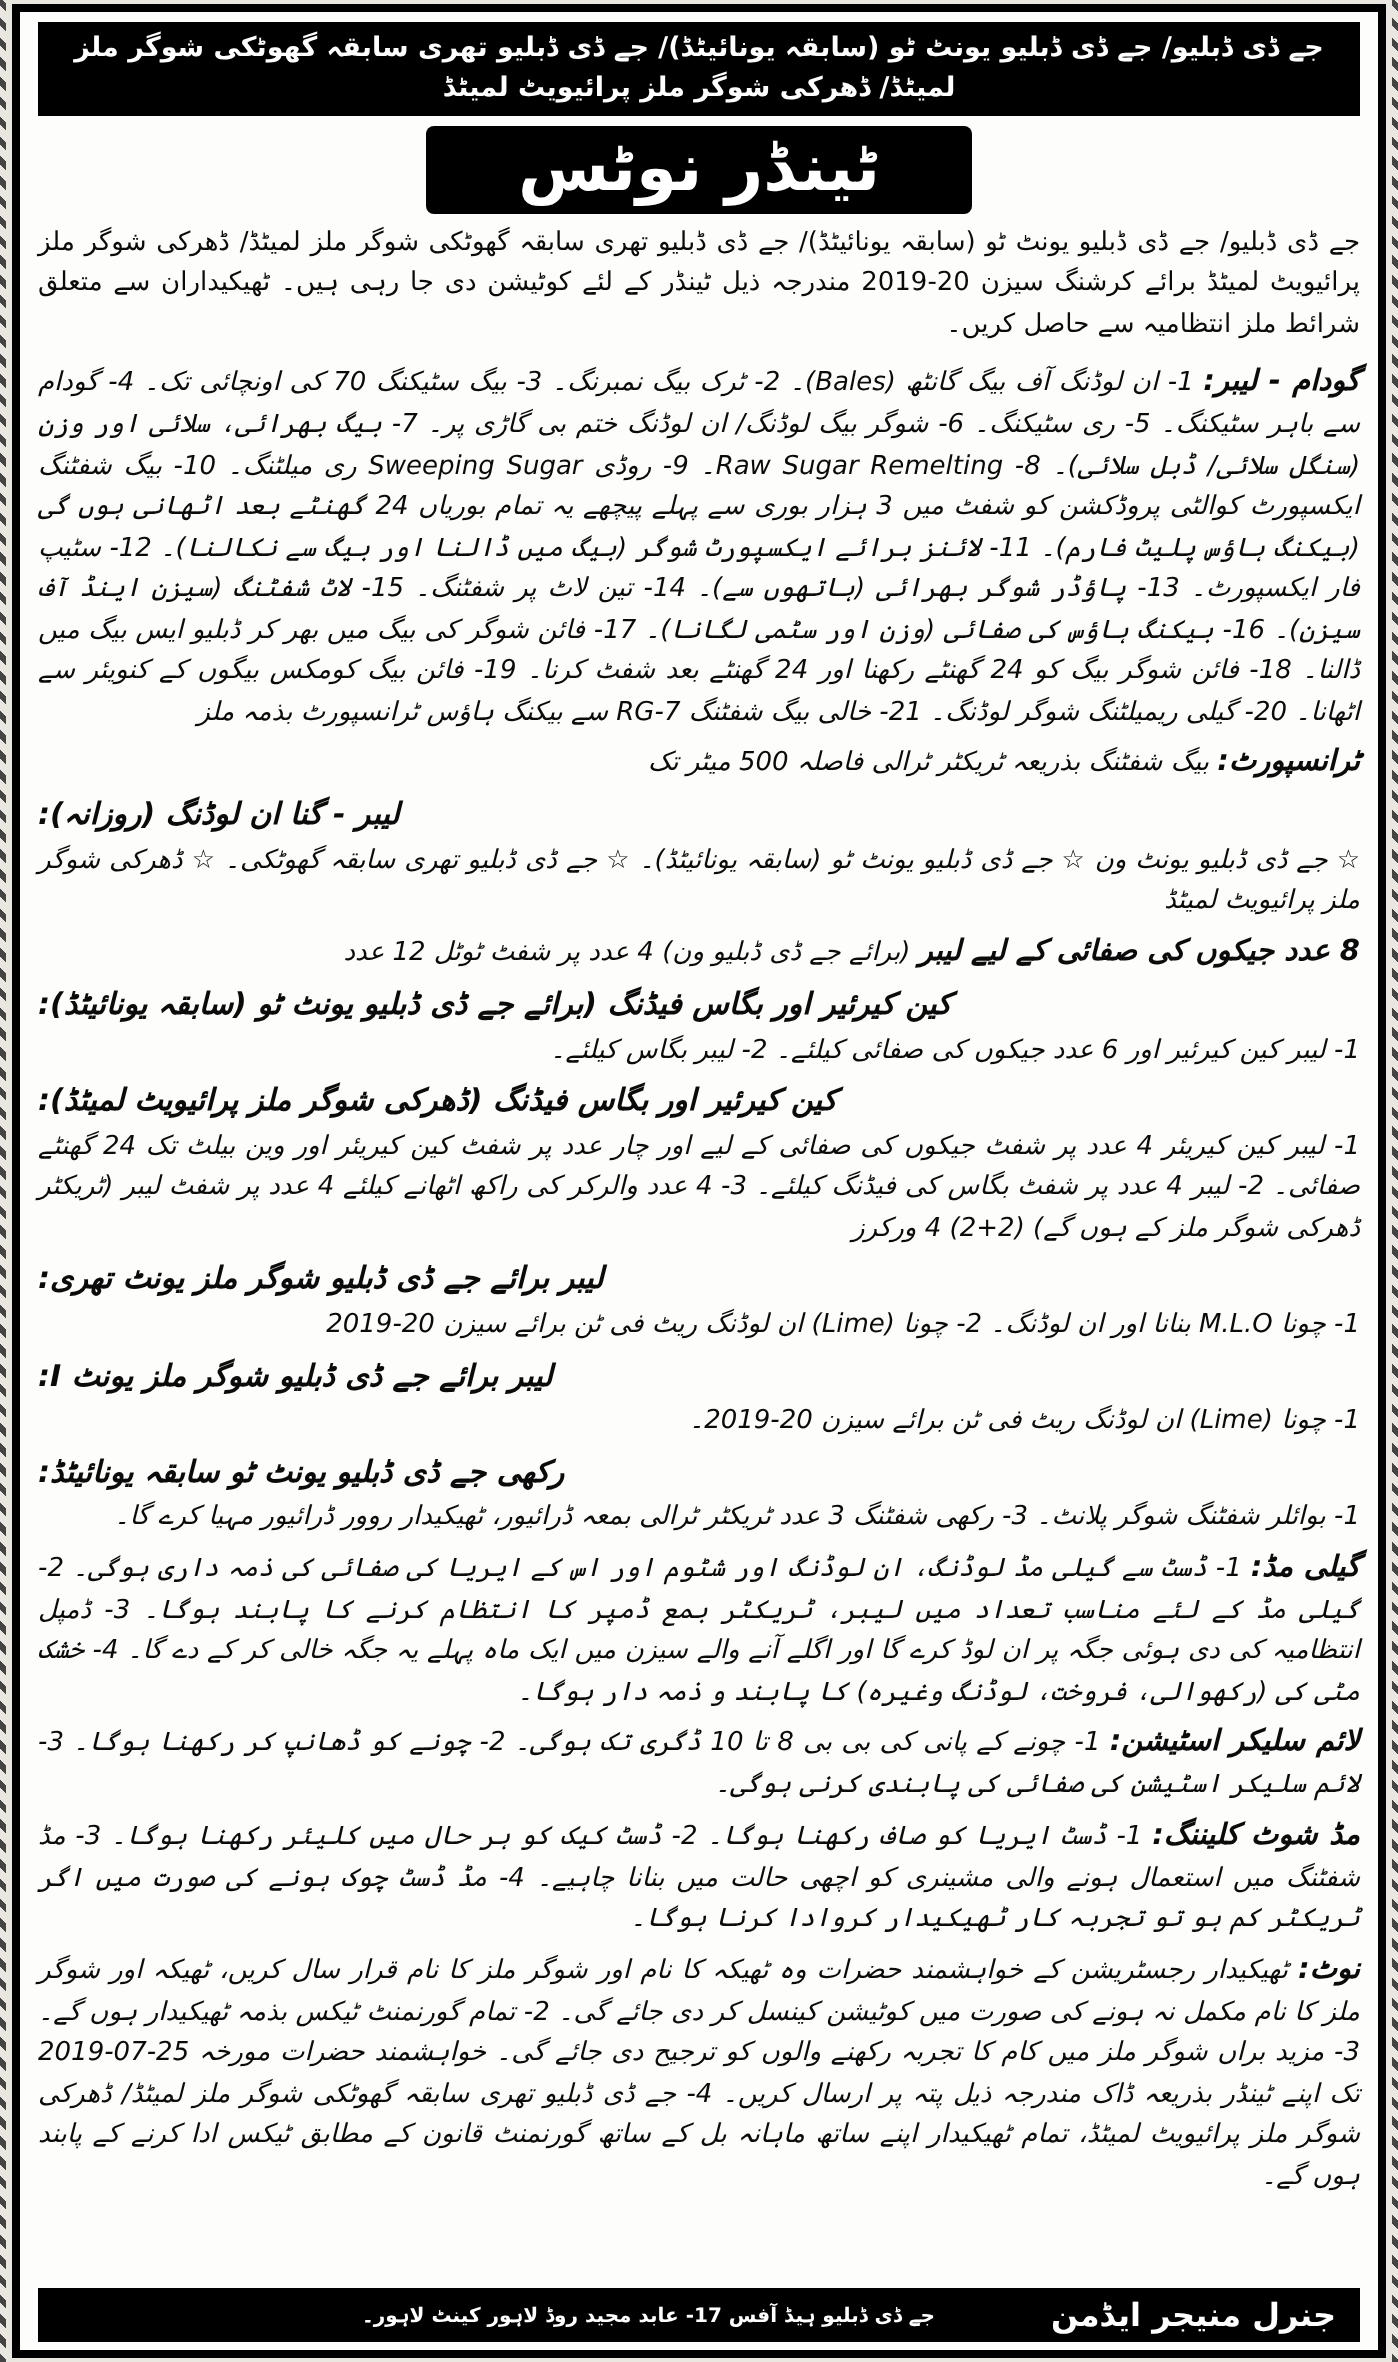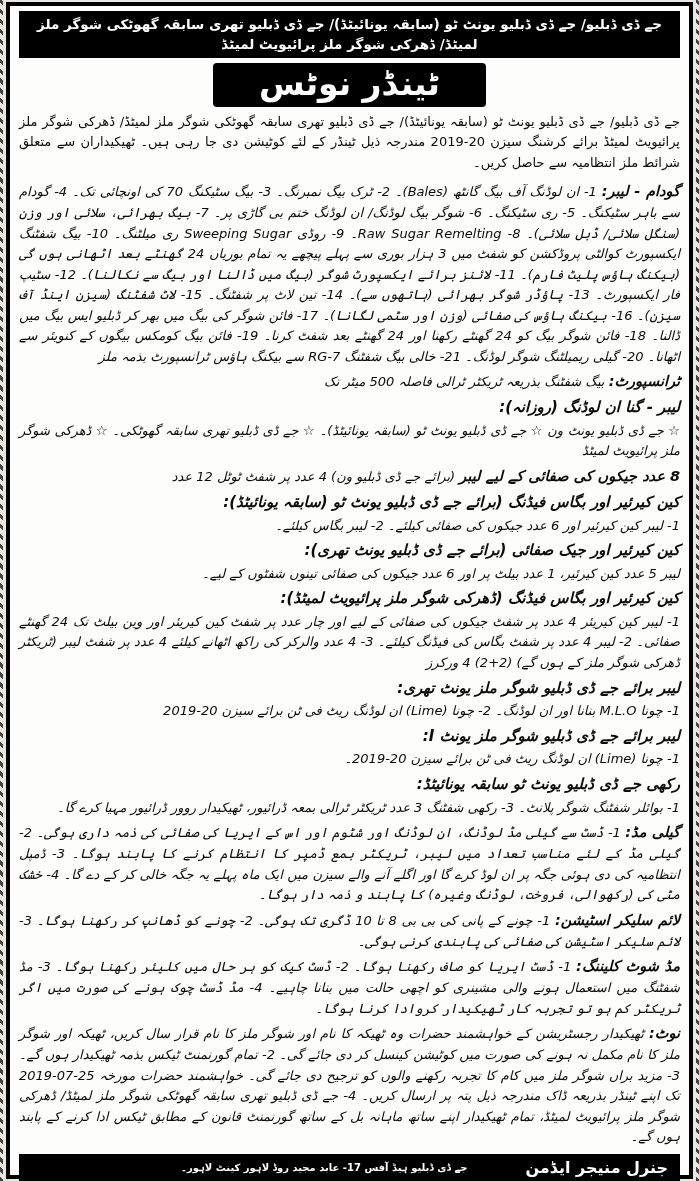--- a/index.html
+++ b/index.html
@@ -40,21 +40,21 @@
   .intro{
     font-size:13px;line-height:1.58;text-align:justify;
     margin:2px 0 4px 0;
   }
   .sections{flex:0 1 auto;font-style:italic;}
   .section{
     font-size:13px;line-height:1.58;text-align:justify;
     margin-top:3px;
   }
   .sec-heading{font-weight:bold;font-size:14.5px;}
-  .section.block > .sec-heading{display:block;text-align:right;font-size:15px;margin-bottom:1px;}
+  .section.block > .sec-heading{display:block;text-align:left;font-size:15px;margin-bottom:1px;}
   .section.block > .sec-body{display:block;}
   .flex-spacer{flex:1 1 auto;}
   .footer-bar{
     background:#000;color:#fff;
     display:flex;align-items:center;gap:14px;
     padding:4px 12px;margin-top:6px;
   }
   .gm{font-size:16px;font-weight:bold;white-space:nowrap;margin-left:44px;}
   .addr{font-size:10px;font-weight:bold;text-align:right;}
 </style>
@@ -93,24 +93,20 @@
     <div class="section">
       <span class="sec-heading">8 عدد جیکوں کی صفائی کے لیے لیبر</span>
       <span class="sec-body"> (برائے جے ڈی ڈبلیو ون) 4 عدد پر شفٹ ٹوٹل 12 عدد</span>
     </div>
 
     <div class="section block">
       <span class="sec-heading">کین کیرئیر اور بگاس فیڈنگ (برائے جے ڈی ڈبلیو یونٹ ٹو (سابقہ یونائیٹڈ):</span>
       <span class="sec-body">1- لیبر کین کیرئیر اور 6 عدد جیکوں کی صفائی کیلئے۔ 2- لیبر بگاس کیلئے۔</span>
     </div>
 
-    <div class="section block">
-      <span class="sec-heading">کین کیرئیر اور جیک صفائی (برائے جے ڈی ڈبلیو یونٹ تھری):</span>
-      <span class="sec-body">لیبر 5 عدد کین کیرئیر، 1 عدد بیلٹ پر اور 6 عدد جیکوں کی صفائی تینوں شفٹوں کے لیے۔</span>
-    </div>
 
     <div class="section block">
       <span class="sec-heading">کین کیرئیر اور بگاس فیڈنگ (ڈھرکی شوگر ملز پرائیویٹ لمیٹڈ):</span>
       <span class="sec-body">1- لیبر کین کیریئر 4 عدد پر شفٹ جیکوں کی صفائی کے لیے اور چار عدد پر شفٹ کین کیریئر اور وین بیلٹ تک 24 گھنٹے صفائی۔ 2- لیبر 4 عدد پر شفٹ بگاس کی فیڈنگ کیلئے۔ 3- 4 عدد والرکر کی راکھ اٹھانے کیلئے 4 عدد پر شفٹ لیبر (ٹریکٹر ڈھرکی شوگر ملز کے ہوں گے) (2+2) 4 ورکرز</span>
     </div>
 
     <div class="section block">
       <span class="sec-heading">لیبر برائے جے ڈی ڈبلیو شوگر ملز یونٹ تھری:</span>
       <span class="sec-body">1- چونا M.L.O بنانا اور ان لوڈنگ۔ 2- چونا (Lime) ان لوڈنگ ریٹ فی ٹن برائے سیزن 20-2019</span>
     </div>

